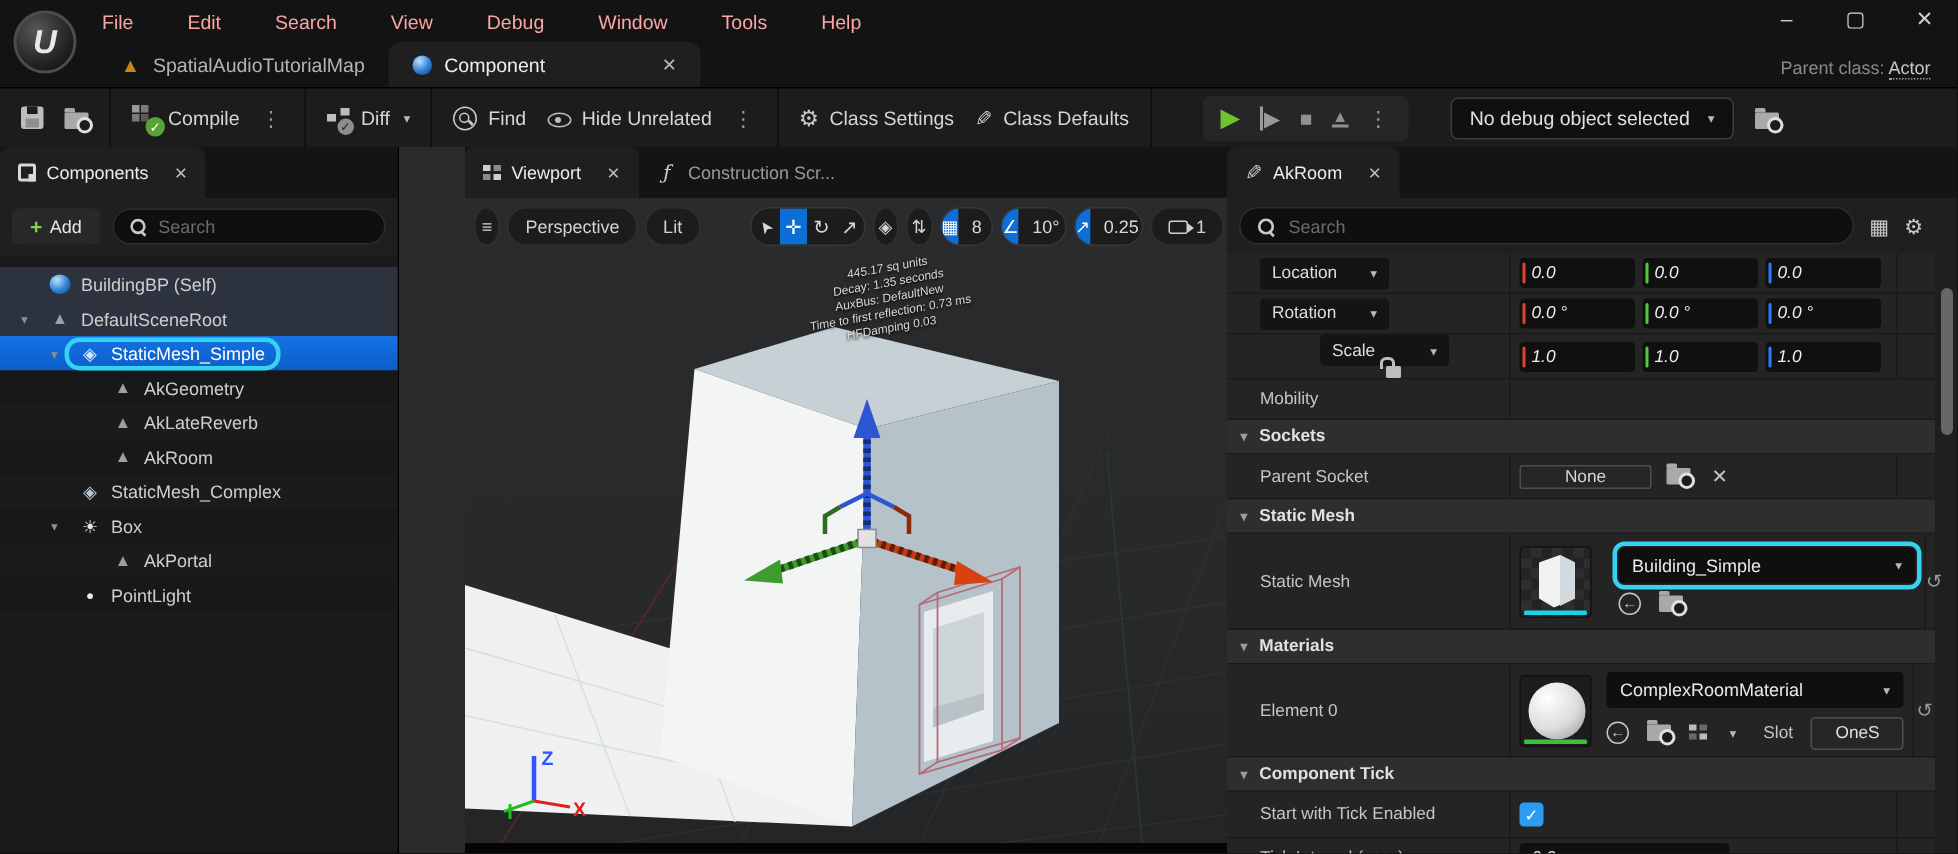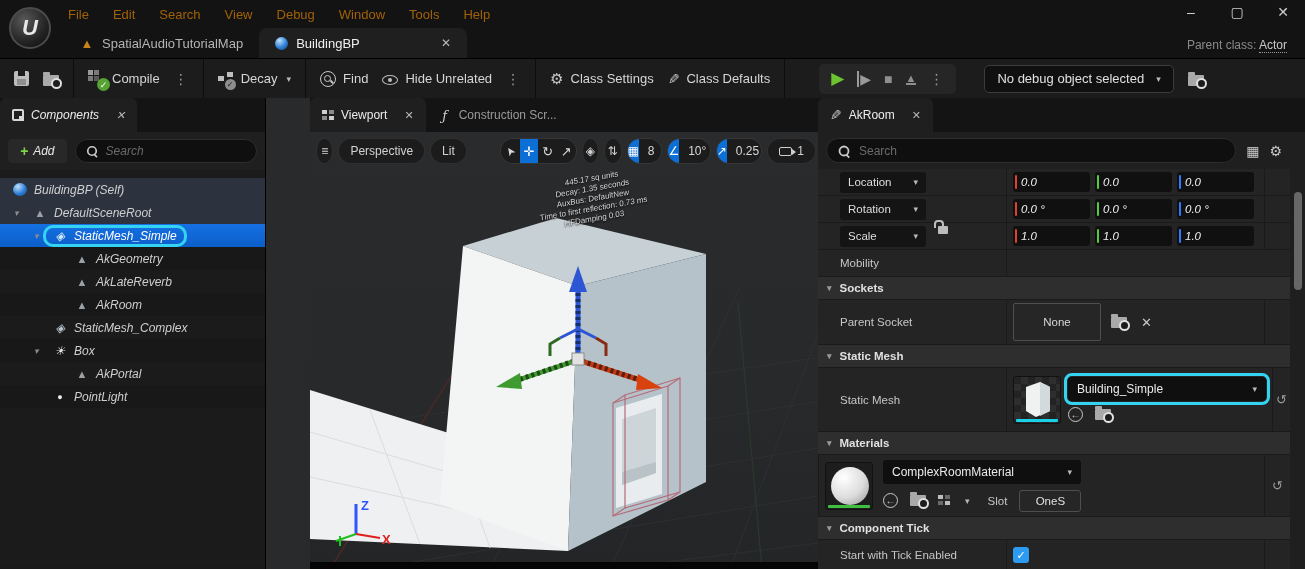--- a/index.html
+++ b/index.html
@@ -6,21 +6,21 @@
   html,body { width:1305px; height:569px; overflow:hidden; background:#0d0d0d;
     font-family:"Liberation Sans", sans-serif; -webkit-font-smoothing:antialiased; }
   .app { position:relative; width:1305px; height:569px; background:#131313; color:#cfcfcf; }
 
   
   .titlebar { position:relative; height:28px; background:#131313; }
   .logo { position:absolute; left:9px; top:7px; width:42px; height:42px; border-radius:50%;
     background:radial-gradient(circle at 35% 30%, #585858, #242424 60%, #0a0a0a);
     border:2px solid #4c4c4c; color:#e8e8e8; font-weight:bold; font-size:22px;
     display:flex; align-items:center; justify-content:center; font-style:italic; z-index:5;}
-  .menubar { display:flex; gap:24px; padding-left:68px; height:28px; align-items:center; font-size:13px; color:#a16207;}
+  .menubar { display:flex; gap:36px; padding-left:68px; height:28px; align-items:center; font-size:13px; color:#fca5a5;}
   .menubar span { cursor:default; }
   .wincontrols { position:absolute; right:14px; top:4px; display:flex; gap:30px; color:#cfcfcf; font-size:14px; }
   .wincontrols span { width:16px; text-align:center; }
 
   
   .tabrow { position:relative; height:30px; background:#131313; display:flex; align-items:flex-end; padding-left:64px; }
   .doctab { display:flex; align-items:center; gap:8px; height:30px; padding:0 16px; font-size:13px; color:#b4b4b4; }
   .doctab[data-active] { background:#1f1f1f; border-radius:8px 8px 0 0; color:#efefef; width:208px; }
   .doctab .tabclose { margin-left:auto; color:#b9b9b9; font-size:12px; }
   .tabicon { display:inline-flex; width:14px; height:14px; align-items:center; justify-content:center; font-size:12px; }
@@ -77,34 +77,34 @@
 
   
   .main { display:flex; height:471px; }
   .panel { position:relative; height:471px; }
   .ptabbar { height:34px; background:#141414; display:flex; align-items:flex-end; }
   .ptab { display:flex; align-items:center; gap:7px; height:34px; padding:0 12px; font-size:12px; color:#9a9a9a; }
   .ptab[data-active] { background:#1f1f1f; color:#ececec; border-radius:6px 6px 0 0; }
   .ptab .tabclose { margin-left:10px; font-size:11px; color:#b9b9b9; }
 
   
-  .components { width:281px; background:#191919; border-right:1px solid #000;font-style:italic; }
+  .components { width:281px; background:#191919; border-right:1px solid #000; }
   .icon-components { position:relative; width:12px; height:12px; border:2px solid #d8d8d8; border-radius:2px; }
   .icon-components::after { content:""; position:absolute; right:-2px; bottom:-2px; width:5px; height:5px; background:#d8d8d8; }
   .comp-controls { display:flex; gap:8px; padding:7px 8px; background:#1f1f1f; }
   .addbtn { display:flex; align-items:center; gap:5px; background:#282828; border-radius:4px; height:24px; padding:0 12px; font-size:12px; color:#e6e6e6; }
   .addbtn .plus { color:#7bd64a; font-weight:bold; font-size:14px; }
   .searchbox { flex:1; display:flex; align-items:center; gap:7px; background:#0f0f0f; border:1px solid #2d2d2d; border-radius:12px; height:24px; padding:0 9px; }
   .searchbox .placeholder { color:#6b6b6b; font-size:12px; }
   .tree { padding-top:8px; background:#1b1b1b; height:397px; }
   .trow { display:flex; align-items:center; height:23px; font-size:12px; color:#cfcfcf; background:#1b1b1b; }
   .trow:nth-child(even):not([data-selected]):not([data-shaded]) { background:#181818; }
   .trow[data-shaded] { background:#2c333f; }
   .trow[data-selected] { background:linear-gradient(#1571e3,#0c5ec9); color:#fff; }
-  .trow[data-level="0"] { padding-left:6px; } .trow[data-level="1"] { padding-left:26px; }
+  .trow[data-level="0"] { padding-left:26px; } .trow[data-level="1"] { padding-left:26px; }
   .trow[data-level="2"] { padding-left:46px; } .trow[data-level="3"] { padding-left:68px; }
   .tree-arrow { width:12px; font-size:9px; color:#8d8d8d; visibility:hidden; margin-left:-12px; }
   .tree-arrow[data-on] { visibility:visible; }
   .tree-inner { display:inline-flex; align-items:center; gap:7px; padding:1px 7px; border-radius:7px; }
   .tree-inner[data-annotated] { outline:3px solid #35d3f2; outline-offset:0px; }
   .ticon { display:inline-flex; width:14px; justify-content:center; font-size:11px; }
   [data-icon="scene-component-icon"] { color:#9aa0a6; }
   [data-icon="static-mesh-icon"] { color:#b9c6cf; font-size:12px; }
   .trow[data-selected] [data-icon="static-mesh-icon"] { color:#cfeaff; }
   [data-icon="emitter-icon"] { color:#e3e6e8; font-size:12px; }
@@ -162,21 +162,21 @@
     border-radius:3px; height:21px; padding:0 8px; font-size:11.5px; color:#dedede; }
   .numfield { width:77px; height:20px; background:#101010; border-radius:3px; display:flex; align-items:center;
     font-size:11.5px; color:#efefef; padding-left:8px; position:relative; overflow:hidden;font-style:italic; }
   .numfield::before { content:""; position:absolute; left:2px; top:3px; bottom:3px; width:2px; border-radius:1px; }
   .numfield.rx::before { background:#e0432d; } .numfield.gy::before { background:#52ce3c; } .numfield.bz::before { background:#2e7bff; }
   .icon-lock { position:relative; width:10px; height:8px; background:#bdbdbd; border-radius:1px; margin-left:12px; }
   .icon-lock::before { content:""; position:absolute; left:-4px; top:-6px; width:6px; height:6px; border:2px solid #bdbdbd; border-bottom:none; border-radius:4px 4px 0 0; }
   .mobility { display:flex; background:#101010; border-radius:4px; overflow:hidden; }
   .mob-opt { padding:4px 13px; font-size:11.5px; color:#d2d2d2; }
   .mob-opt[data-selected] { background:#4a4a4a; border:1px solid #9a9a9a; border-radius:4px; color:#fff; }
-  .nonebox { width:88px; height:38px; background:#262626; border:1px solid #4e4e4e; border-radius:2px;
+  .nonebox { width:88px; height:16px; background:#262626; border:1px solid #4e4e4e; border-radius:2px;
     display:flex; align-items:center; justify-content:center; font-size:11.5px; color:#d6d6d6; }
   .icon-x { color:#c9c9c9; font-size:13px; margin-left:4px; }
   .thumb { width:48px; height:48px; border-radius:3px; position:relative; flex-shrink:0;
     background:repeating-conic-gradient(#2e2e2e 0% 25%, #232323 0% 50%) 0 0/14px 14px; border:1px solid #111; }
   .thumb .underline { position:absolute; left:2px; right:2px; bottom:1px; height:3px; border-radius:1px; }
   .thumb.sphere { background:#1d1d1d; }
   .thumb.sphere::before { content:""; position:absolute; left:5px; top:4px; width:38px; height:38px; border-radius:50%;
     background:radial-gradient(circle at 34% 28%, #ffffff, #dcdcdc 55%, #9a9a9a 95%); }
   .dd { display:flex; align-items:center; justify-content:space-between; width:198px; height:24px; background:#0f0f0f;
     border-radius:3px; padding:0 9px; font-size:12px; color:#eaeaea; }
@@ -229,21 +229,21 @@
     <div style="display:flex;align-items:flex-end;">
 
         <div class="doctab">
           <span class="tabicon" data-icon="level-map-icon">▲</span>
           <span>SpatialAudioTutorialMap</span>
 
         </div>
 
         <div class="doctab" data-active="true">
           <span class="tabicon" data-icon="blueprint-icon"></span>
-          <span>BuildingBP</span>
+          <span>Component</span>
           <span class="tabclose" style="">✕</span>
         </div>
       </div>
     <div class="parentclass">
       <span>Parent class:</span>
       <b>Actor</b>
     </div>
   </div>
 
   <div class="toolbar">
@@ -264,21 +264,21 @@
         <span>Compile</span>
       </span>
       <span class="dots">⋮</span>
     </div>
     <div class="tsep"></div>
     <div class="tgroup">
       <span class="tbtn">
         <span class="icon-diff">
             <i>✓</i>
           </span>
-        <span>Decay</span>
+        <span>Diff</span>
         <span class="chev">▾</span>
       </span>
     </div>
     <div class="tsep"></div>
     <div class="tgroup">
       <span class="tbtn">
         <span class="icon-find"></span>
         <span>Find</span>
       </span>
       <span class="tbtn">
@@ -595,21 +595,21 @@
           </div>
           <div class="pvalue">
             <span class="numfield rx">0.0 °</span>
             <span class="numfield gy">0.0 °</span>
             <span class="numfield bz">0.0 °</span>
           </div>
           <div class="preset"></div>
         </div>
 
         <div class="prow">
-          <div class="plabel" style="display:flex;align-items:flex-start;">
+          <div class="plabel" style="display:flex;align-items:center;flex-direction:column;">
             <span class="axis-dd">
               <span>Scale</span>
               <span class="chev">▾</span>
             </span>
             <span class="icon-lock"></span>
           </div>
           <div class="pvalue">
             <span class="numfield rx">1.0</span>
             <span class="numfield gy">1.0</span>
             <span class="numfield bz">1.0</span>
@@ -637,21 +637,21 @@
         </div>
 
         <div class="phead">
           <span class="arrow">▾</span>
           <span>Static Mesh</span>
         </div>
         <div class="prow tallrow">
           <div class="plabel">
               <span>Static Mesh</span>
             </div>
-          <div class="pvalue" style="gap:7px">
+          <div class="pvalue" style="gap:18px">
             <span class="thumb">
               <svg width="46" height="44" viewBox="0 0 46 44">
                 <polygon points="12,10 26,5 36,10 36,34 22,40 12,34" fill="#f0f2f2"></polygon>
                 <polygon points="26,5 36,10 36,34 26,39" fill="#d3dadd"></polygon>
               </svg>
               <span class="underline" style="background:#19d1e8"></span>
             </span>
             <span class="stack">
               <span class="dd annotated">
                 <span>Building_Simple</span>
@@ -666,20 +666,23 @@
           <div class="preset">
               <span>↺</span>
             </div>
         </div>
 
         <div class="phead">
           <span class="arrow">▾</span>
           <span>Materials</span>
         </div>
         <div class="prow tallrow" style="min-height:62px">
+          <div class="plabel">
+              <span>Element 0</span>
+            </div>
           <div class="pvalue" style="gap:10px">
             <span class="thumb sphere">
               <span class="underline" style="background:#3fbf3f"></span>
             </span>
             <span class="stack">
               <span class="dd">
                 <span>ComplexRoomMaterial</span>
                 <span class="chev">▾</span>
               </span>
               <span class="asseticons">

